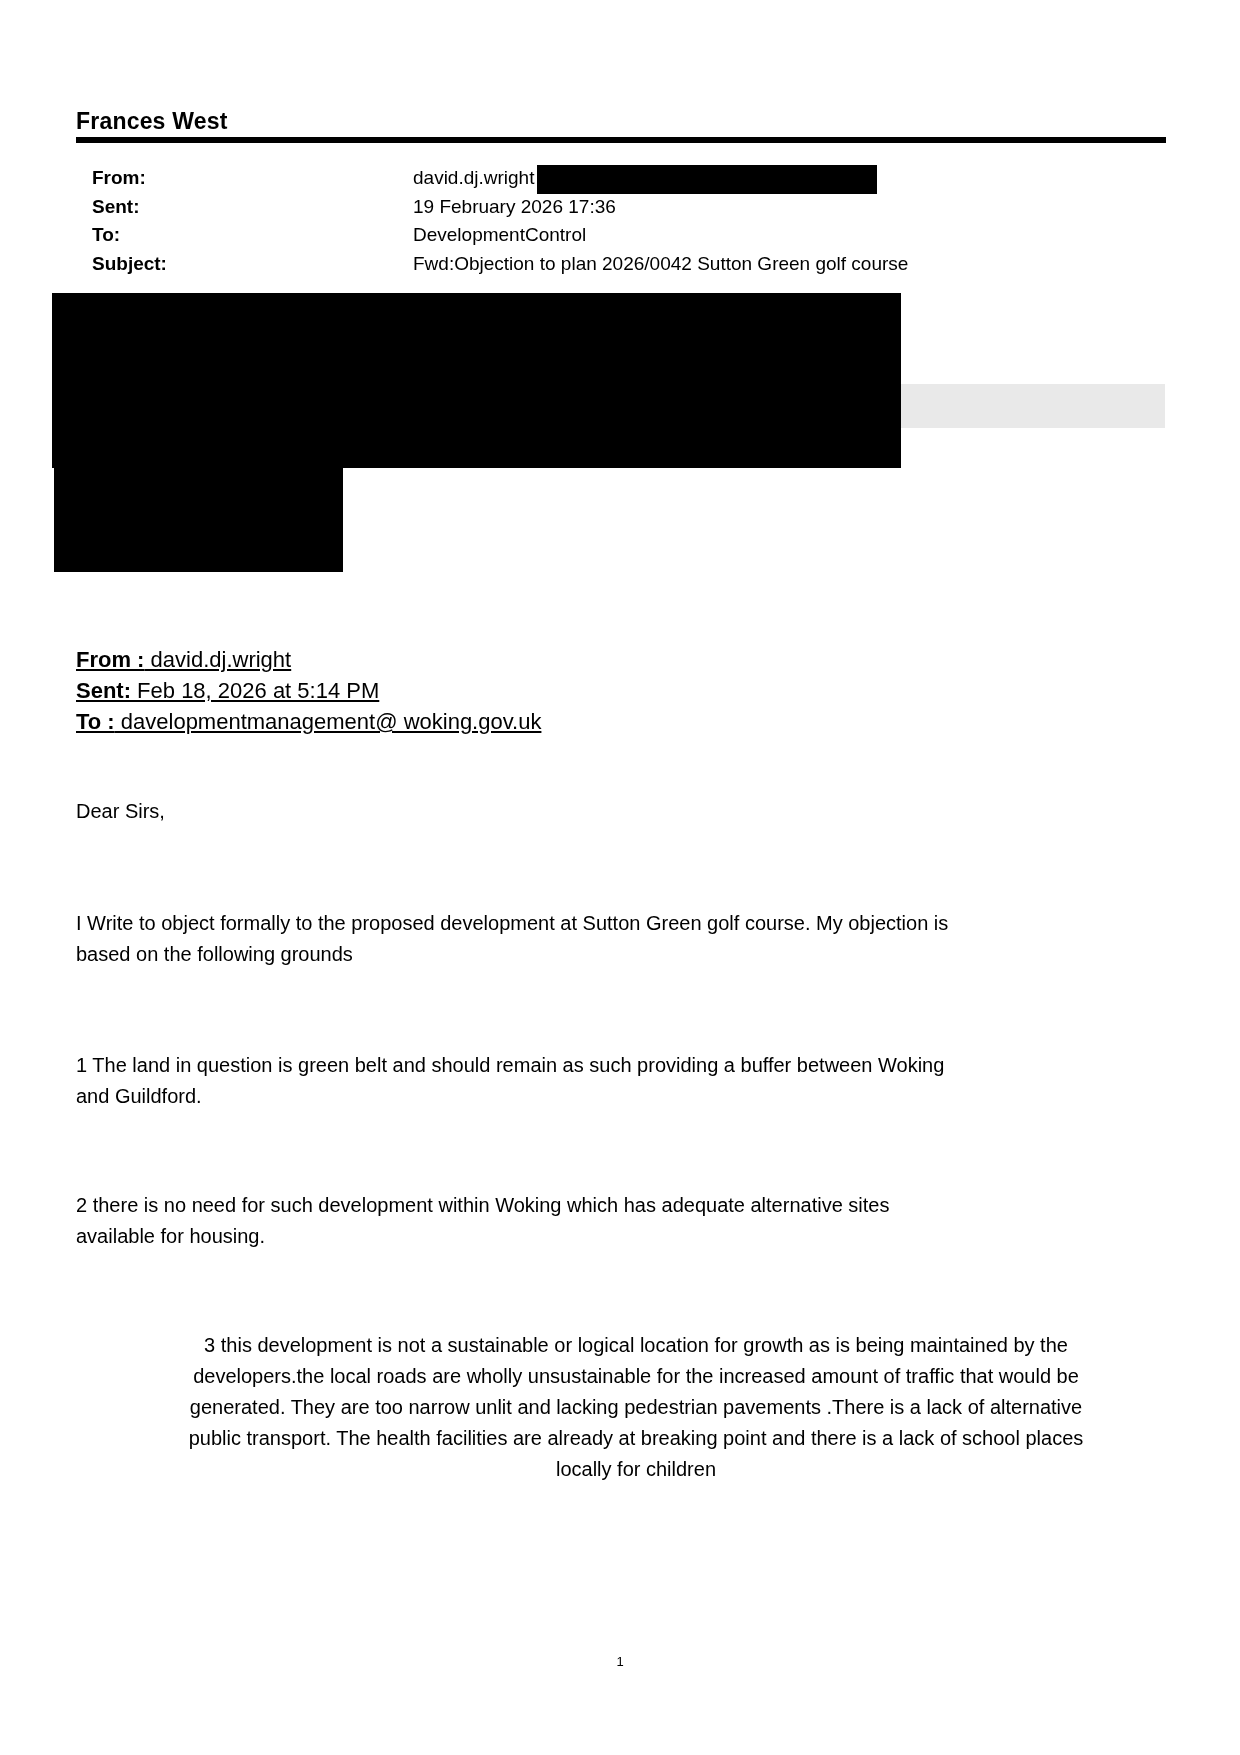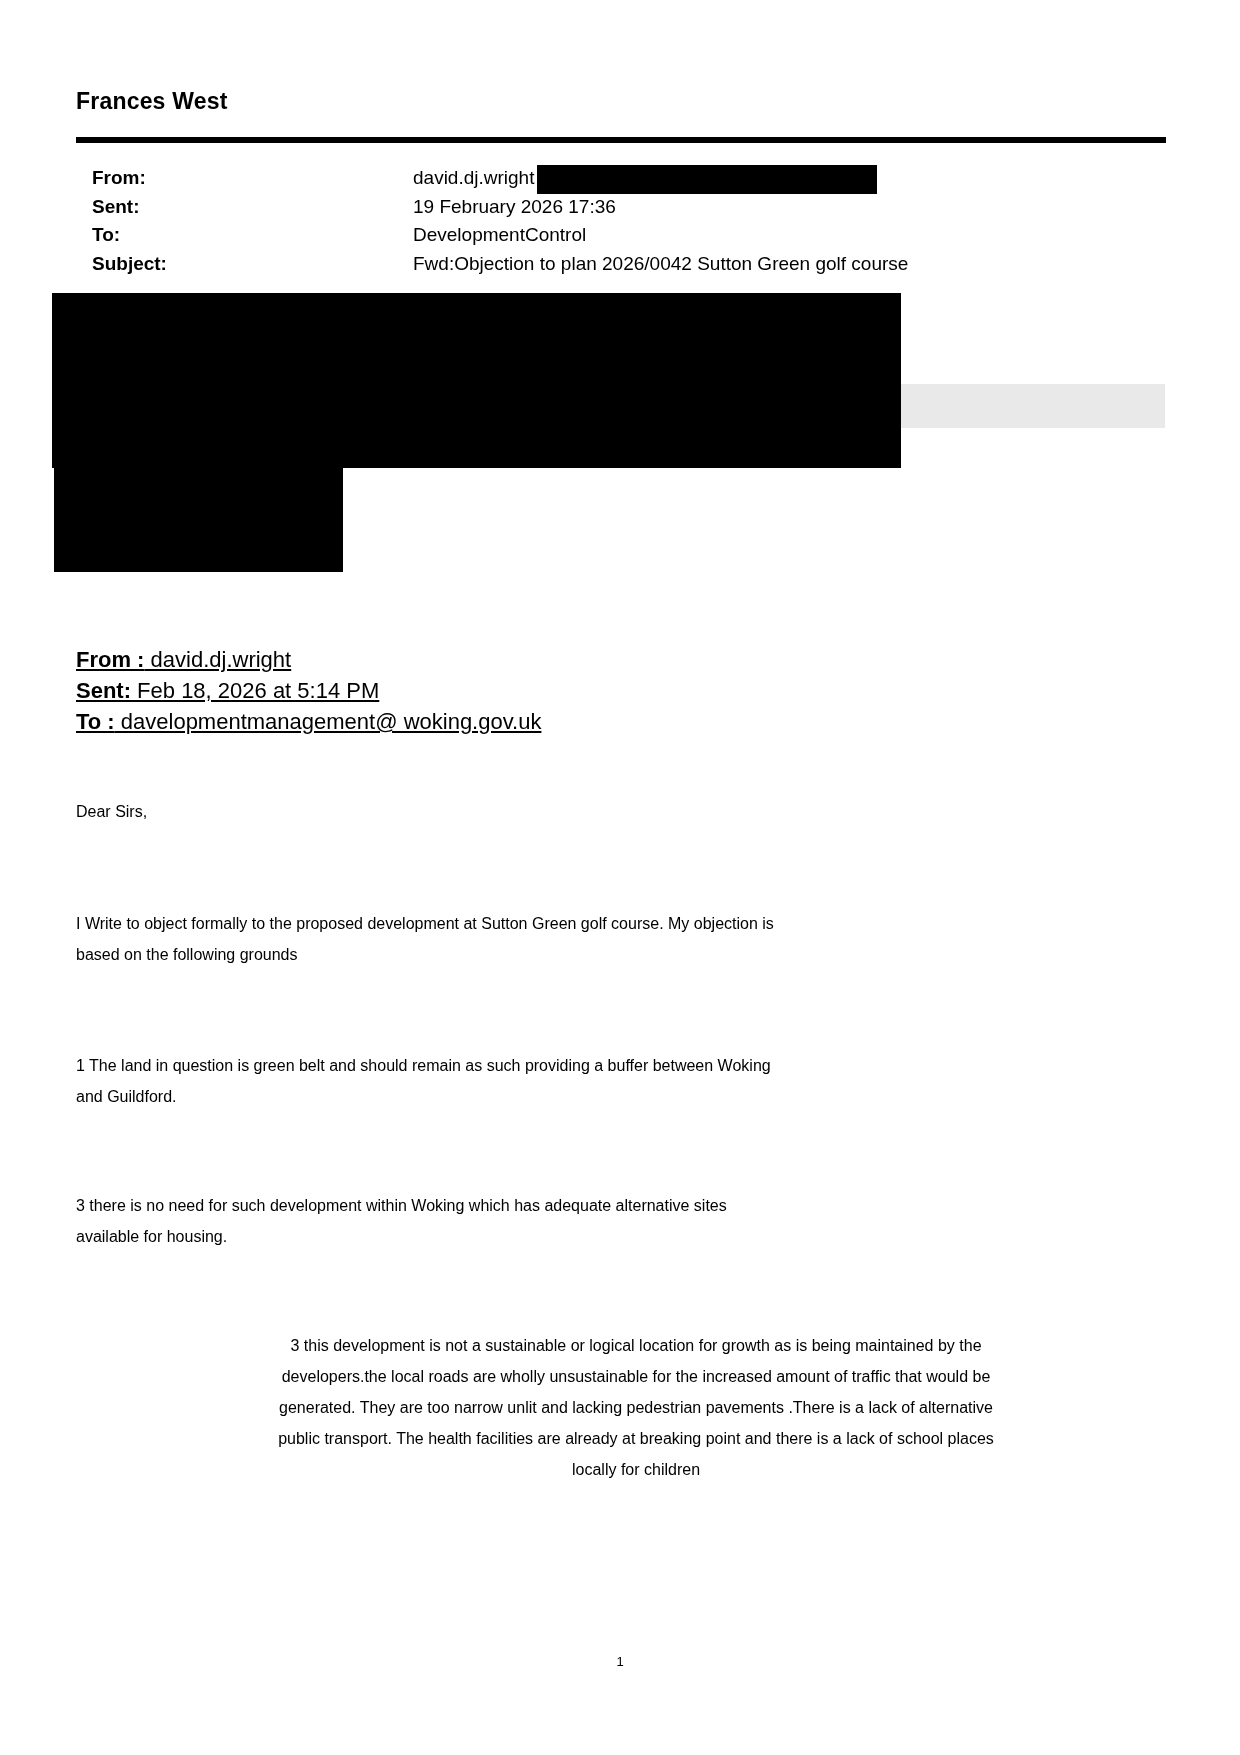--- a/index.html
+++ b/index.html
@@ -11,21 +11,21 @@
   .page {
     position: relative;
     width: 1240px;
     height: 1755px;
     background: #ffffff;
     overflow: hidden;
   }
   .recipient-name {
     position: absolute;
     left: 76px;
-    top: 88px;
+    top: 108px;
     font-size: 23px;
     font-weight: bold;
     letter-spacing: 0.2px;
   }
   .header-rule {
     position: absolute;
     left: 76px;
     top: 137px;
     width: 1090px;
     height: 6px;
@@ -90,21 +90,21 @@
     font-size: 22px;
     line-height: 31px;
     text-decoration: underline;
   }
   .fwd-header .label { font-weight: bold; }
   .fwd-header .value { font-weight: normal; }
   .body-text {
     position: absolute;
     left: 76px;
     width: 1120px;
-    font-size: 16px;
+    font-size: 20px;
     line-height: 31px;
     white-space: pre-line;
     margin: 0;
   }
   .salutation   { top: 796px; }
   .paragraph-1  { top: 908px; }
   .paragraph-2  { top: 1050px; }
   .paragraph-3  { top: 1190px; }
   .paragraph-4  { top: 1330px; text-align: center; }
   .page-number {
@@ -148,21 +148,21 @@
     <div><span class="label">From :</span><span class="value"> david.dj.wright</span></div>
     <div><span class="label">Sent:</span><span class="value"> Feb 18, 2026 at 5:14 PM</span></div>
     <div><span class="label">To :</span><span class="value"> davelopmentmanagement@ woking.gov.uk</span></div>
   </div>
 
   <p class="body-text salutation">Dear Sirs,</p>
   <p class="body-text paragraph-1">I Write to object formally to the proposed development at Sutton Green golf course. My objection is
 based on the following grounds</p>
   <p class="body-text paragraph-2">1 The land in question is green belt and should remain as such providing a buffer between Woking
 and Guildford.</p>
-  <p class="body-text paragraph-3">3 there is no need for such development within Woking which has adequate alternative sites
+  <p class="body-text paragraph-3">2 there is no need for such development within Woking which has adequate alternative sites
 available for housing.</p>
   <p class="body-text paragraph-4">3 this development is not a sustainable or logical location for growth as is being maintained by the
 developers.the local roads are wholly unsustainable for the increased amount of traffic that would be
 generated. They are too narrow unlit and lacking pedestrian pavements .There is a lack of alternative
 public transport. The health facilities are already at breaking point and there is a lack of school places
 locally for children</p>
 
   <div class="page-number">1</div>
 
 </div>

